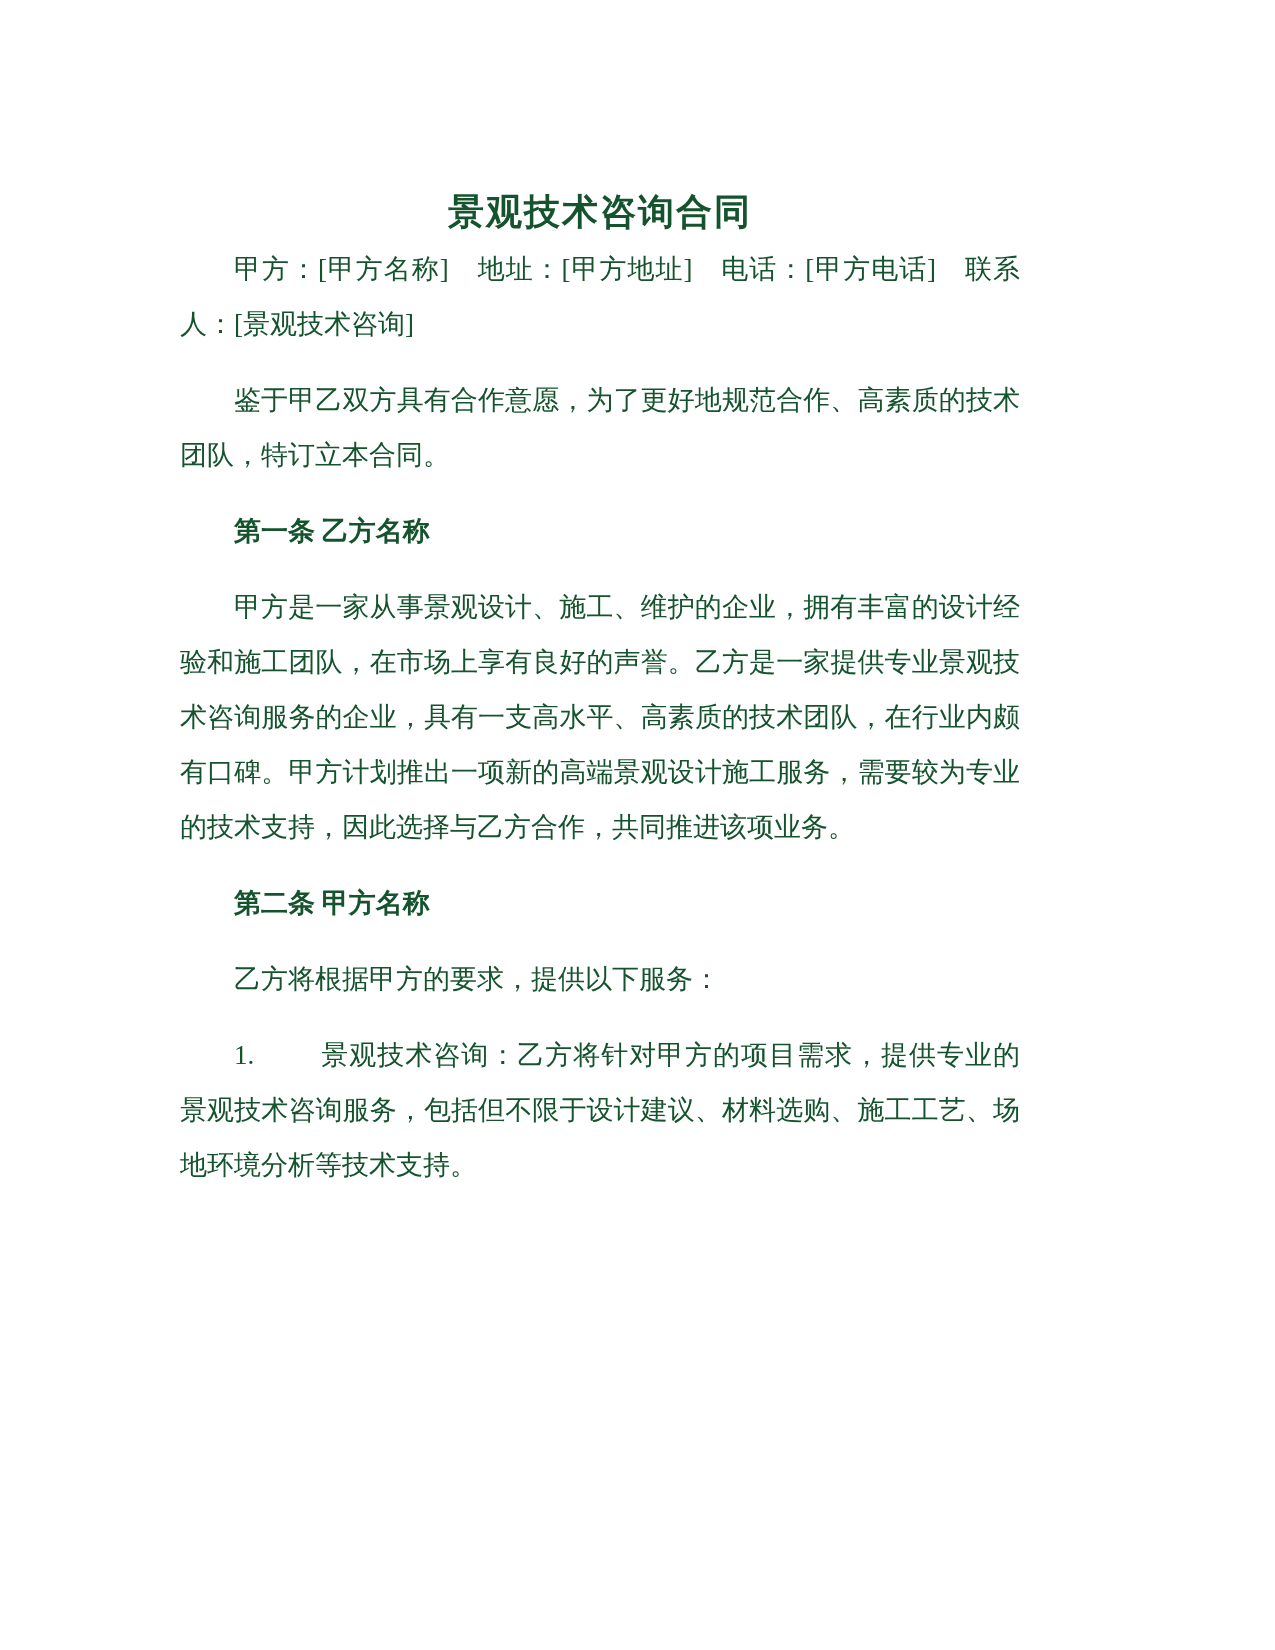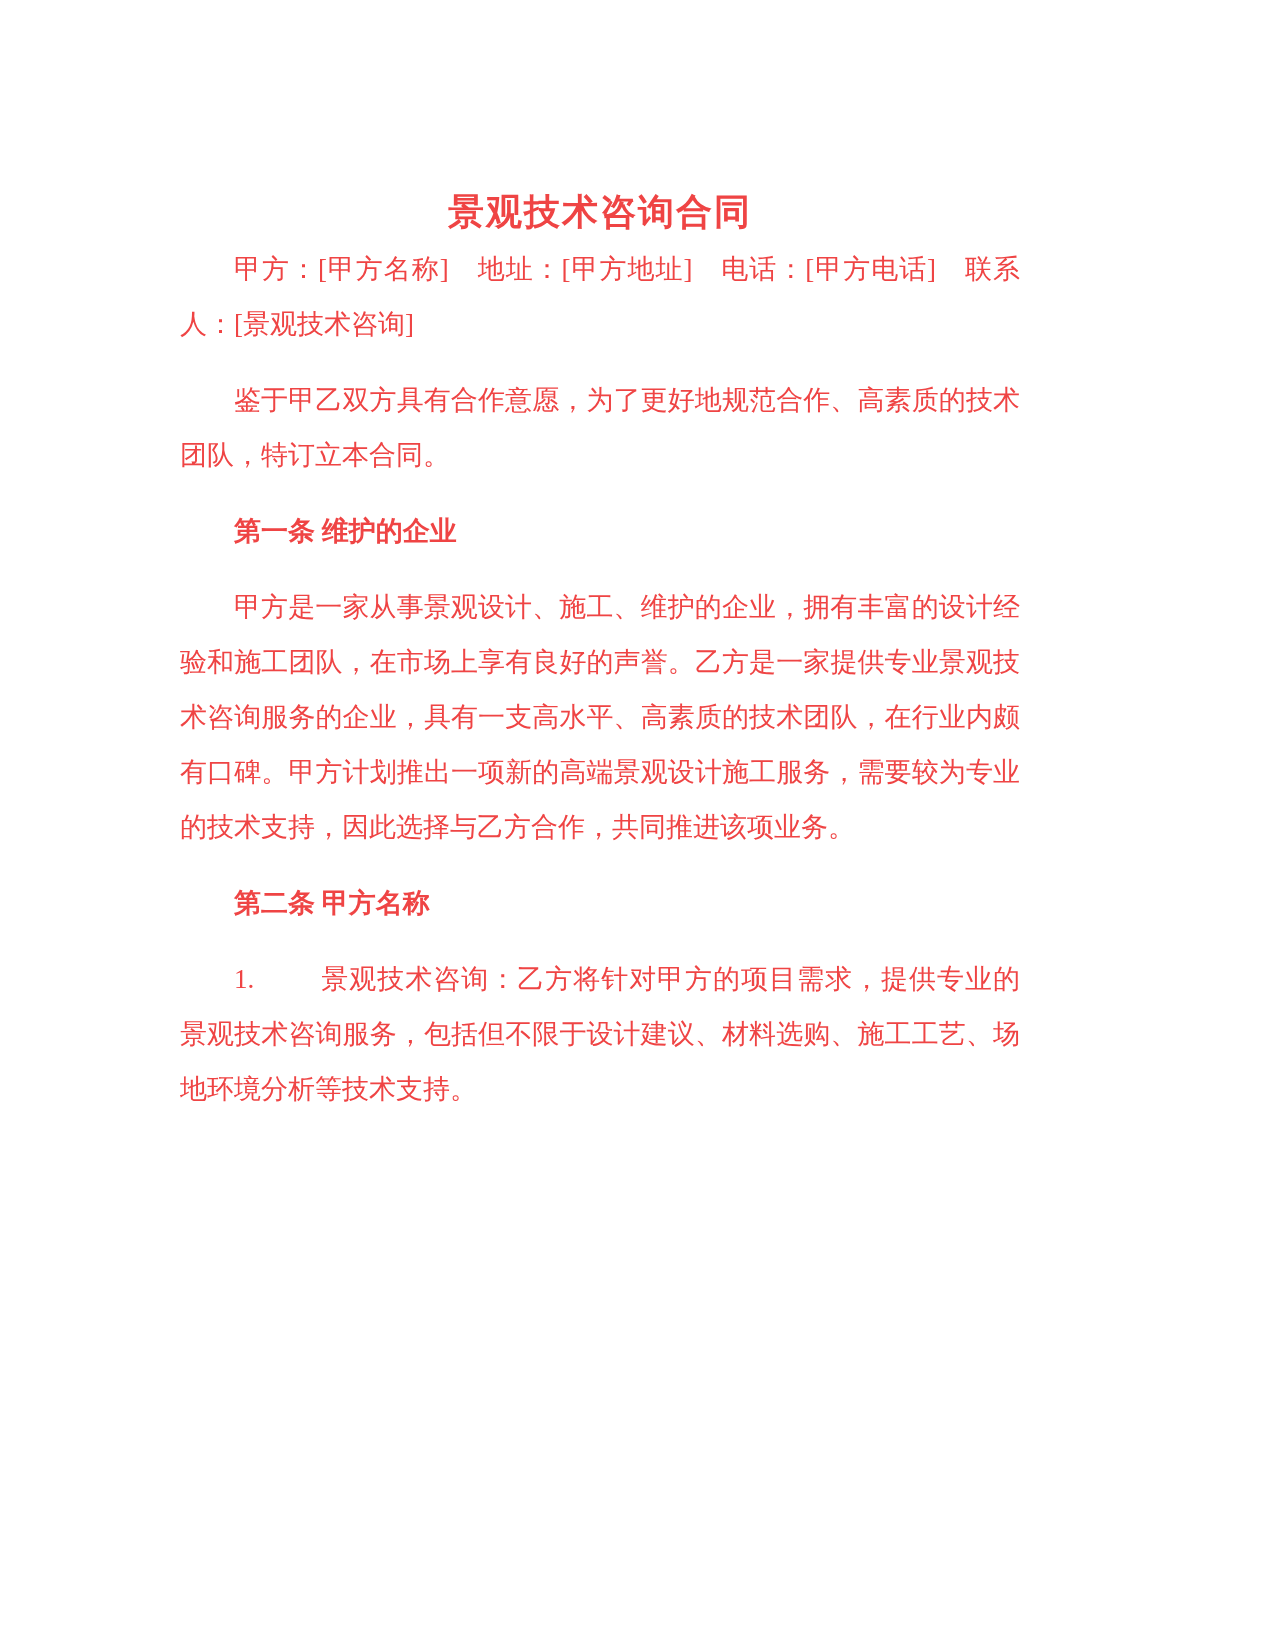--- a/index.html
+++ b/index.html
@@ -10,21 +10,21 @@
   .page {
     position: relative;
     width: 1275px;
     height: 1400px;
     margin: 0 auto;
     background: #ffffff;
     box-sizing: border-box;
     padding: 185px 255px 0 180px;
     overflow: hidden;
     font-family: "Liberation Serif", "DejaVu Serif", serif;
-    color: #ef4444;
+    color: #14532d;
   }
   .doc-title {
     margin: 0 0 2px 0;
     font-size: 36px;
     font-weight: 700;
     line-height: 55px;
     text-align: center;
     letter-spacing: 2px;
   }
   .para {
@@ -53,24 +53,25 @@
 <div class="page">
 
   <h1 class="doc-title">景观技术咨询合同</h1>
 
 
   <p class="para">甲方：[甲方名称]　地址：[甲方地址]　电话：[甲方电话]　联系人：[景观技术咨询]</p>
 
 
   <p class="para">鉴于甲乙双方具有合作意愿，为了更好地规范合作、高素质的技术团队，特订立本合同。</p>
 
-  <h2 class="heading">第一条 维护的企业</h2>
+  <h2 class="heading">第一条 乙方名称</h2>
 
   <p class="para">甲方是一家从事景观设计、施工、维护的企业，拥有丰富的设计经验和施工团队，在市场上享有良好的声誉。乙方是一家提供专业景观技术咨询服务的企业，具有一支高水平、高素质的技术团队，在行业内颇有口碑。甲方计划推出一项新的高端景观设计施工服务，需要较为专业的技术支持，因此选择与乙方合作，共同推进该项业务。</p>
 
   <h2 class="heading">第二条 甲方名称</h2>
 
+  <p class="para">乙方将根据甲方的要求，提供以下服务：</p>
 
   <p class="para list-item">
     <span class="list-number">1.</span><span class="list-text">景观技术咨询：乙方将针对甲方的项目需求，提供专业的景观技术咨询服务，包括但不限于设计建议、材料选购、施工工艺、场地环境分析等技术支持。</span>
   </p>
 
 </div>
 
 </body></html>

